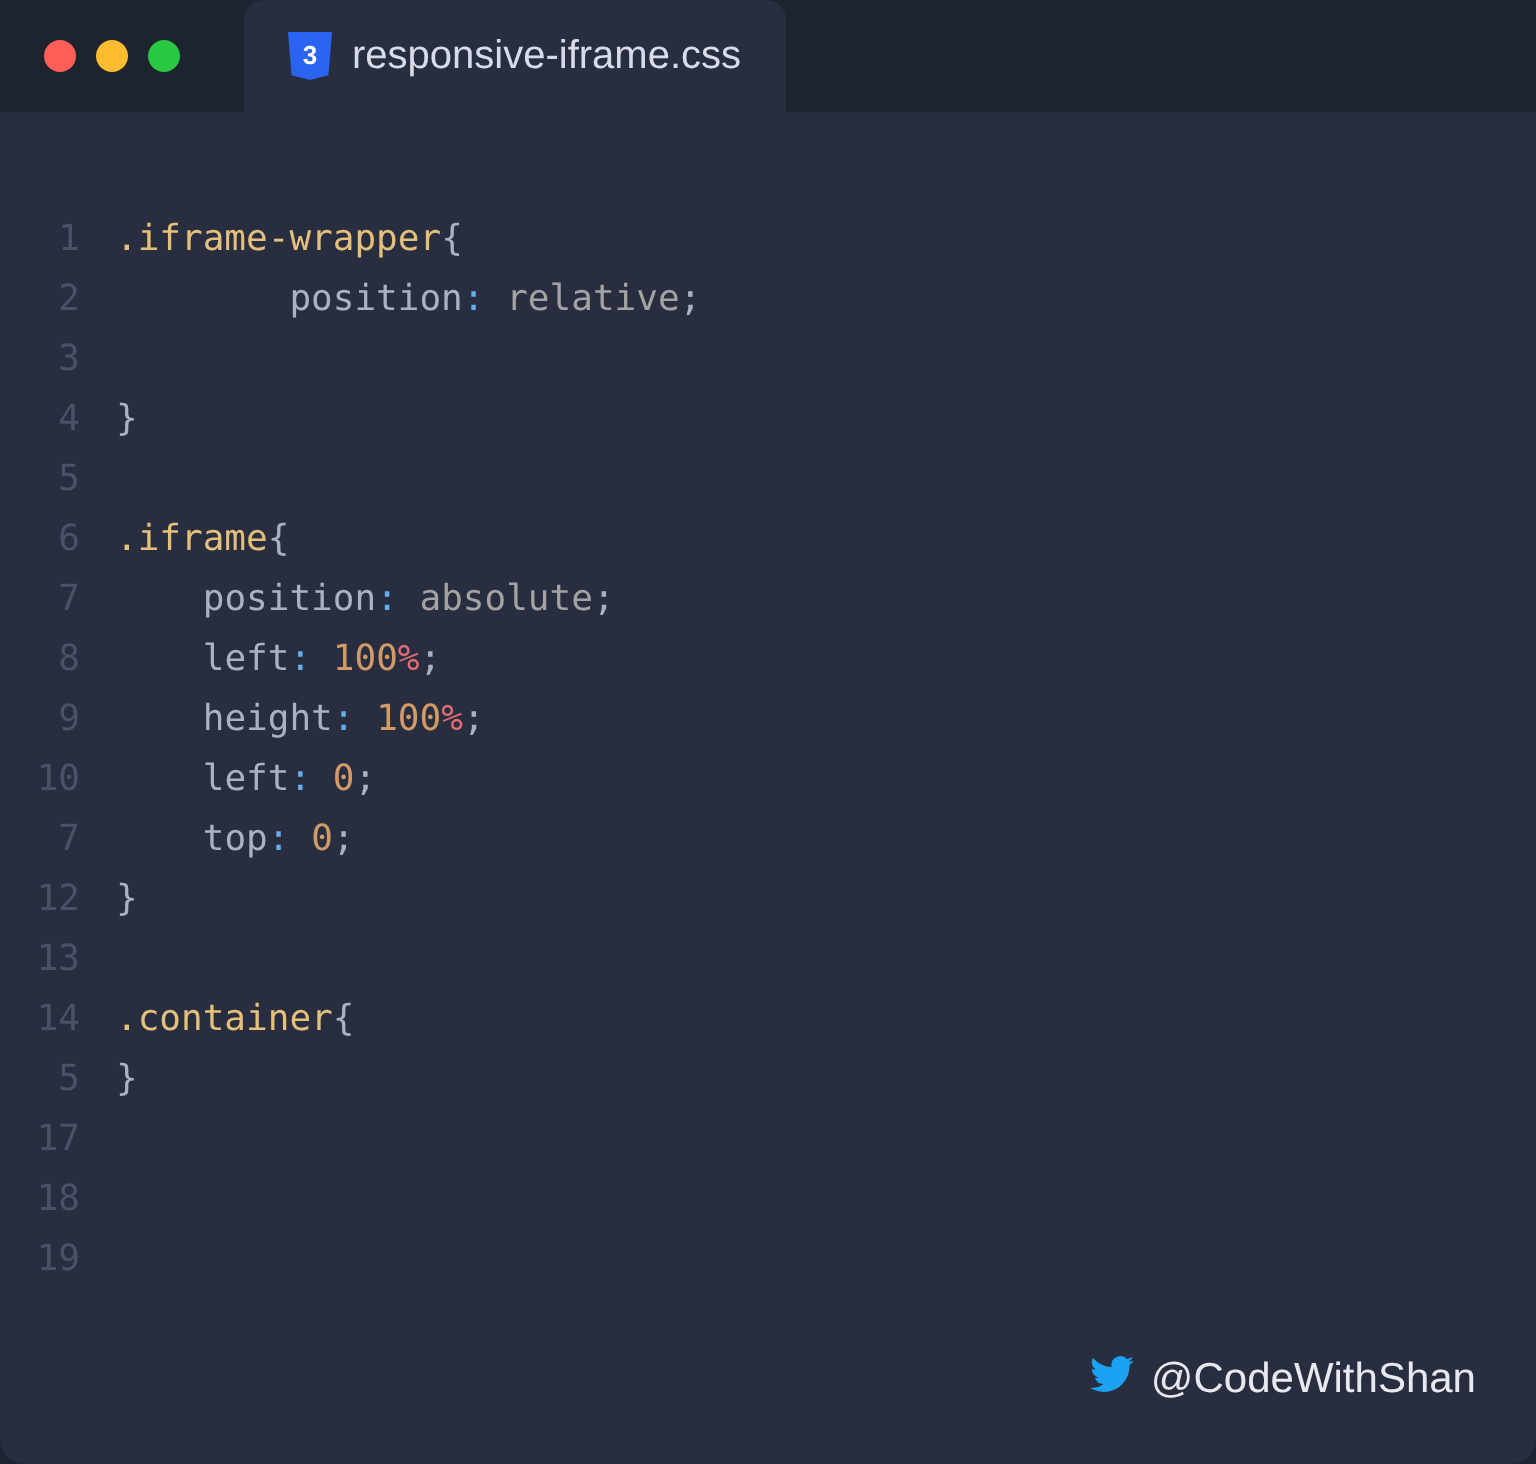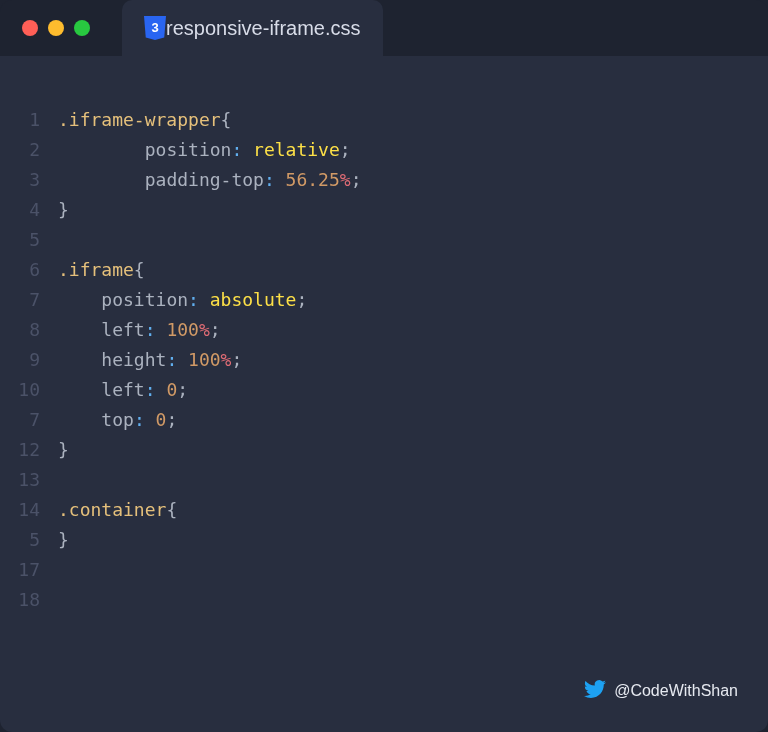--- a/index.html
+++ b/index.html
@@ -36,20 +36,21 @@
     .tl-yellow { background: #febc2e; }
     .tl-green { background: #28c840; }
     .tab {
       margin-left: 32px;
       background: #282e3f;
       height: 56px;
       display: flex;
       align-items: center;
       padding: 0 22px;
       border-radius: 10px 10px 0 0;
+      gap: 10px;
     }
     .css-icon {
       width: 22px;
       height: 24px;
       background: #2965f1;
       position: relative;
       clip-path: polygon(0 0, 100% 0, 92% 90%, 50% 100%, 8% 90%);
       display: flex;
       align-items: center;
       justify-content: center;
@@ -92,33 +93,33 @@
       flex-shrink: 0;
       user-select: none;
     }
     .code {
       white-space: pre;
       color: #abb2bf;
     }
     .selector { color: #e5c07b; }
     .brace { color: #abb2bf; }
     .property { color: #abb2bf; }
-    .value { color: #fde047; }
+    .value { color: #a3a3a3; }
     .number { color: #d19a66; }
     .unit { color: #e06c75; }
     .colon { color: #61afef; }
     .footer {
       position: absolute;
       bottom: 28px;
       right: 30px;
       display: flex;
       align-items: center;
       gap: 8px;
       color: #e6e9f0;
-      font-size: 16px;
+      font-size: 21px;
       font-family: -apple-system, BlinkMacSystemFont, 'Segoe UI', sans-serif;
     }
     .twitter-icon svg {
       width: 22px;
       height: 22px;
       fill: #1da1f2;
     }
   </style>
 </head>
 <body>
@@ -140,21 +141,20 @@
       <div class="line">
         <span class="gutter">1</span>
         <span class="code"><span class="selector">.iframe-wrapper</span><span class="brace">{</span></span>
       </div>
       <div class="line">
         <span class="gutter">2</span>
         <span class="code">        <span class="property">position</span><span class="colon">:</span> <span class="value">relative</span>;</span>
       </div>
       <div class="line">
         <span class="gutter">3</span>
-        <span class="code">        <span class="property">padding-top</span><span class="colon">:</span> <span class="number">56.25</span><span class="unit">%</span>;</span>
       </div>
       <div class="line">
         <span class="gutter">4</span>
         <span class="code"><span class="brace">}</span></span>
       </div>
       <div class="line">
         <span class="gutter">5</span>
         <span class="code"></span>
       </div>
       <div class="line">
@@ -196,20 +196,24 @@
       <div class="line">
         <span class="gutter">5</span>
         <span class="code"><span class="brace">}</span></span>
       </div>
       <div class="line">
         <span class="gutter">17</span>
         <span class="code"></span>
       </div>
       <div class="line">
         <span class="gutter">18</span>
+        <span class="code"></span>
+      </div>
+      <div class="line">
+        <span class="gutter">19</span>
         <span class="code"></span>
       </div>
     </div>
   <div class="footer">
     <span class="twitter-icon">
       <svg viewBox="0 0 24 24">
           <path d="M23.953 4.57a10 10 0 01-2.825.775 4.958 4.958 0 002.163-2.723c-.951.555-2.005.959-3.127 1.184a4.92 4.92 0 00-8.384 4.482C7.69 8.095 4.067 6.13 1.64 3.162a4.822 4.822 0 00-.666 2.475c0 1.71.87 3.213 2.188 4.096a4.904 4.904 0 01-2.228-.616v.06a4.923 4.923 0 003.946 4.827 4.996 4.996 0 01-2.212.085 4.936 4.936 0 004.604 3.417 9.867 9.867 0 01-6.102 2.105c-.39 0-.779-.023-1.17-.067a13.995 13.995 0 007.557 2.209c9.053 0 13.998-7.496 13.998-13.985 0-.21 0-.42-.015-.63A9.935 9.935 0 0024 4.59z"></path>
         </svg>
     </span>
     <span>@CodeWithShan</span>

